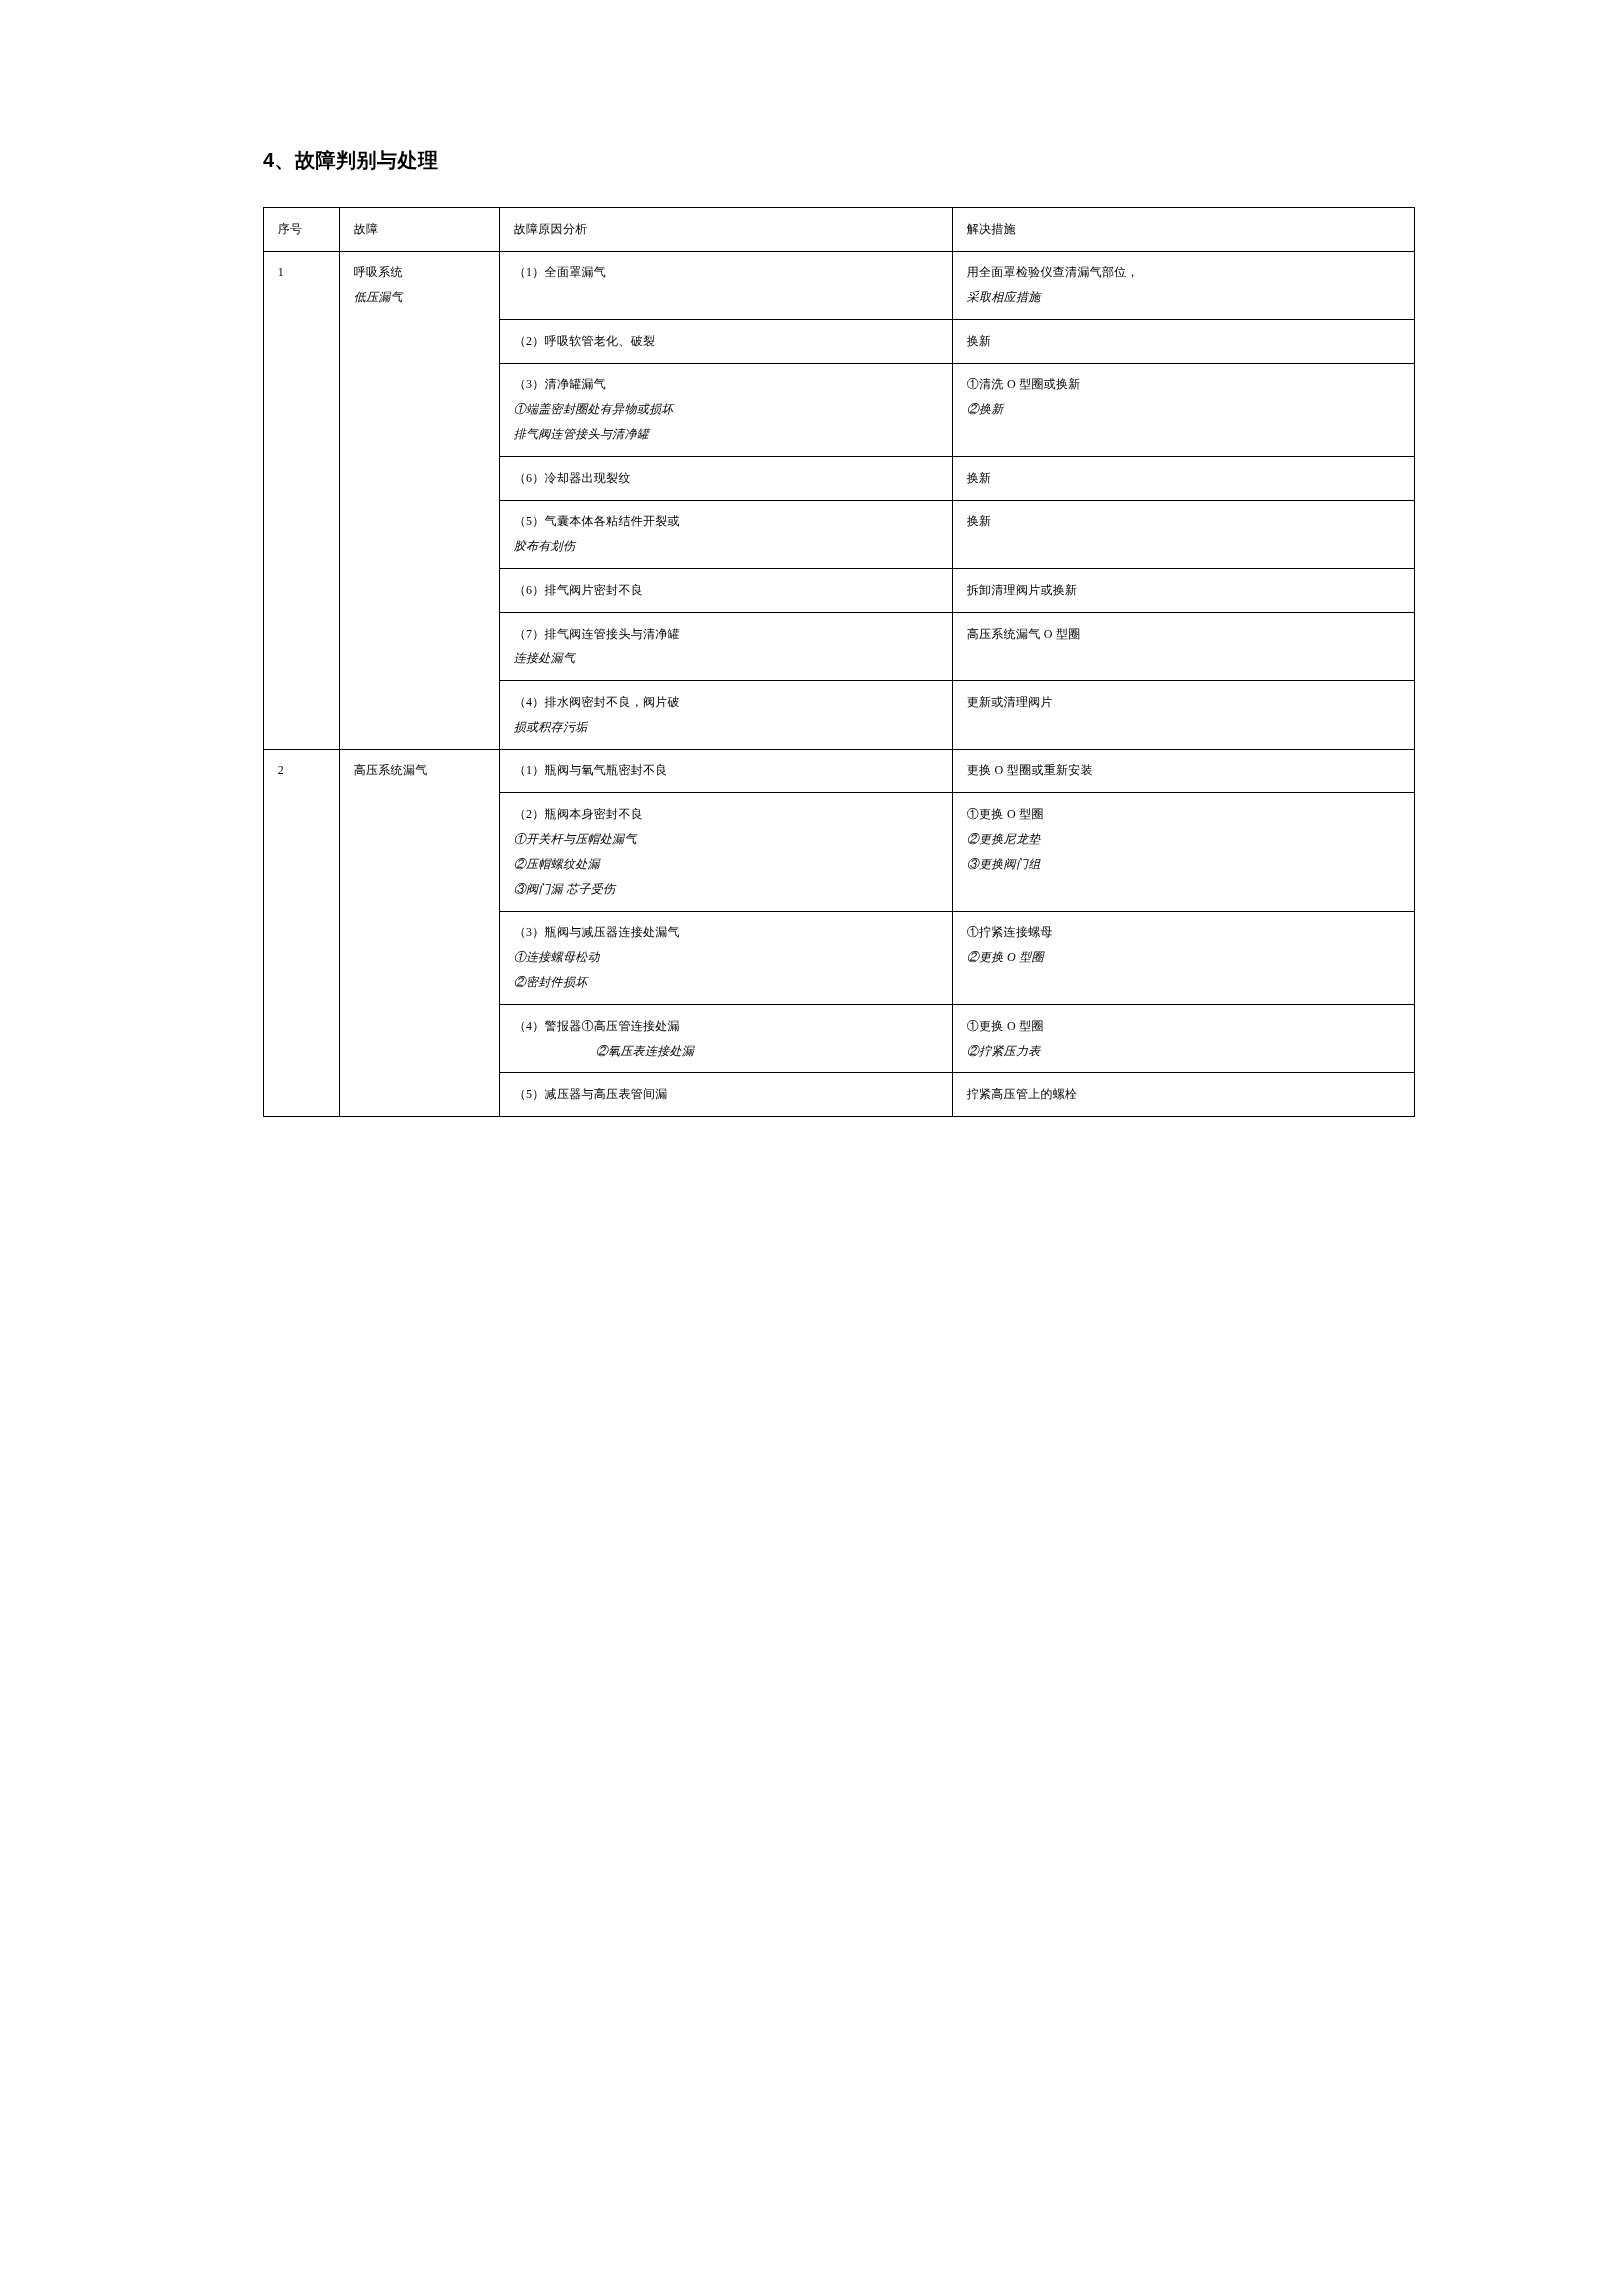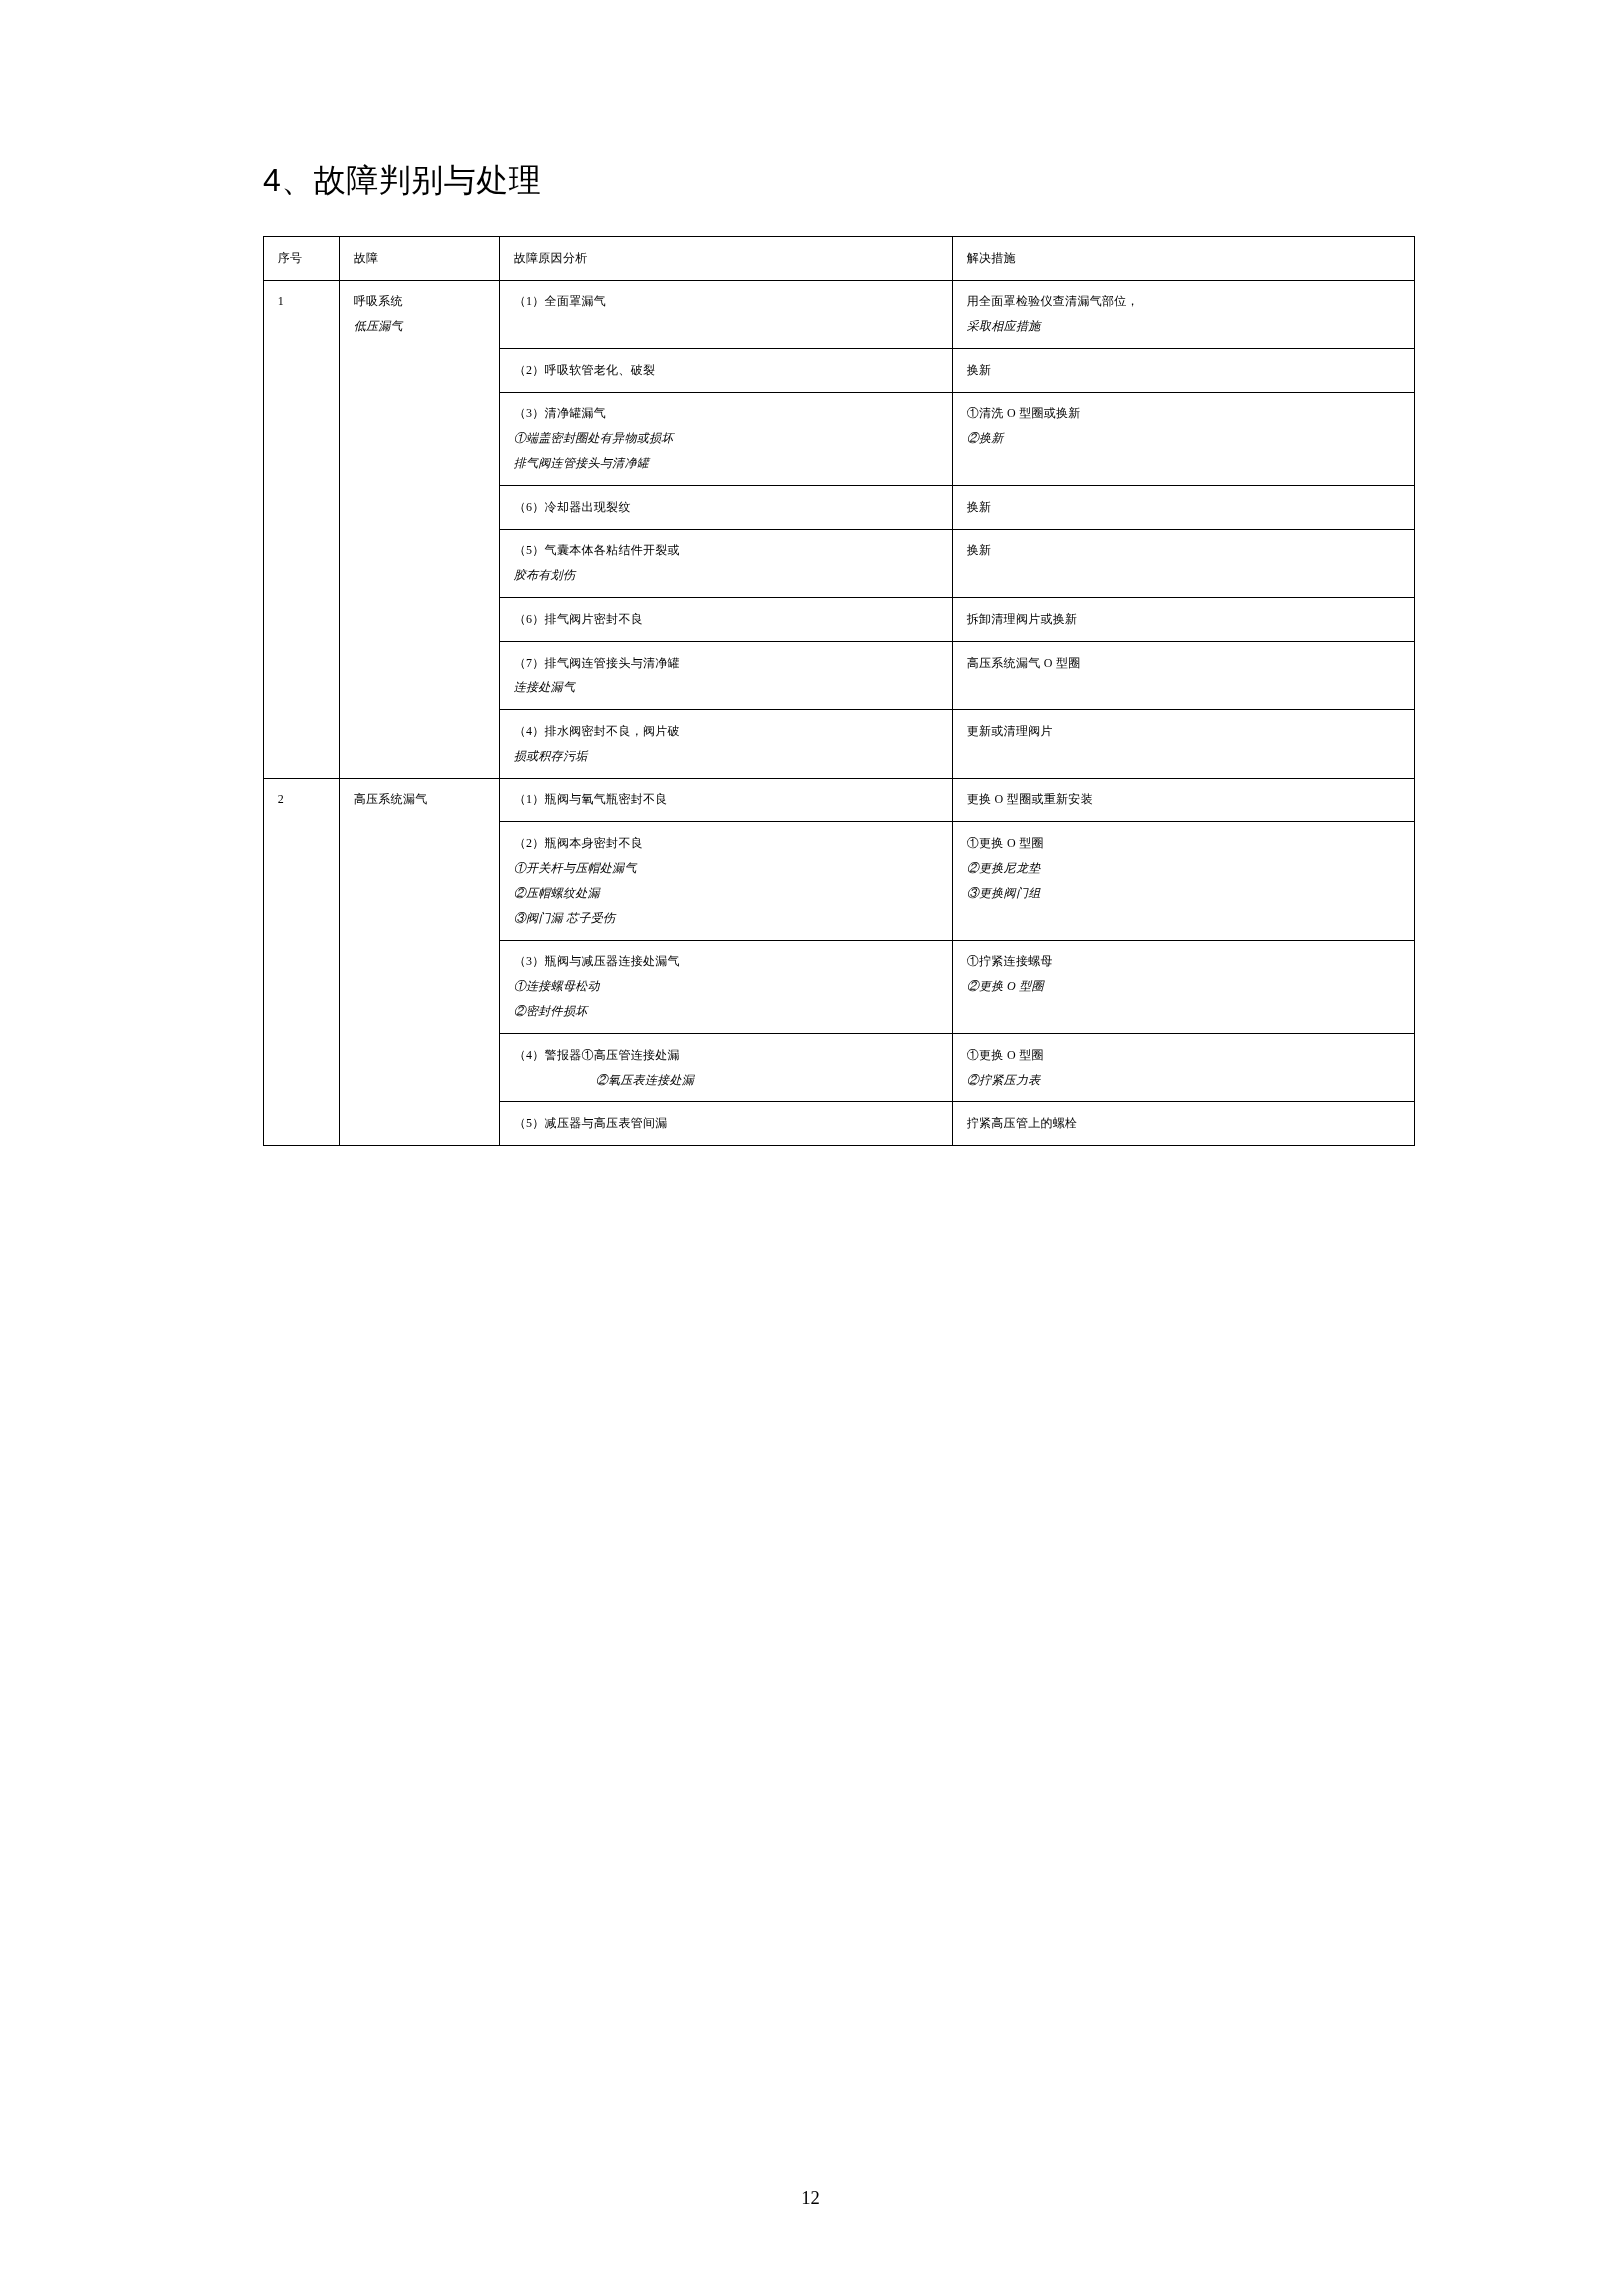--- a/index.html
+++ b/index.html
@@ -16,23 +16,23 @@
   }
   .page {
     box-sizing: border-box;
     width: 1621px;
     height: 2293px;
     padding: 147px 172px 0 263px;
     position: relative;
   }
   h1.doc-heading {
     font-family: "Liberation Sans", "DejaVu Sans", sans-serif;
-    font-size: 32px;
-    font-weight: normal;
-    margin: 12px 0 33px 0;
+    font-size: 20px;
+    font-weight: bold;
+    margin: 0 0 33px 0;
     letter-spacing: 0.5px;
   }
   p.intro {
     font-size: 20.6px;
     margin: 0 0 25.5px 0;
     line-height: 1.5;
     letter-spacing: 0.4px;
   }
   table.fault-table {
     border-collapse: collapse;
@@ -243,16 +243,15 @@
           <span class="cell-line">（5）减压器与高压表管间漏</span>
         </td>
         <td>
           <span class="cell-line">拧紧高压管上的螺栓</span>
         </td>
       </tr>
 
     </tbody>
   </table>
 
-  <div class="pagenum">12</div>
 
 </div>
 
 
 </body></html>

